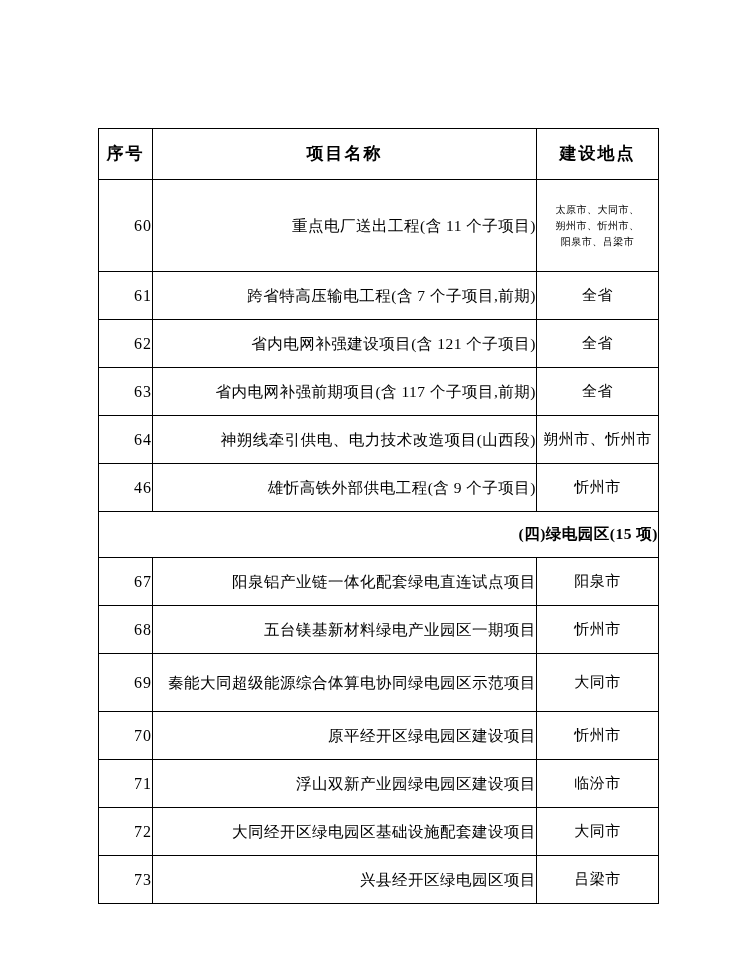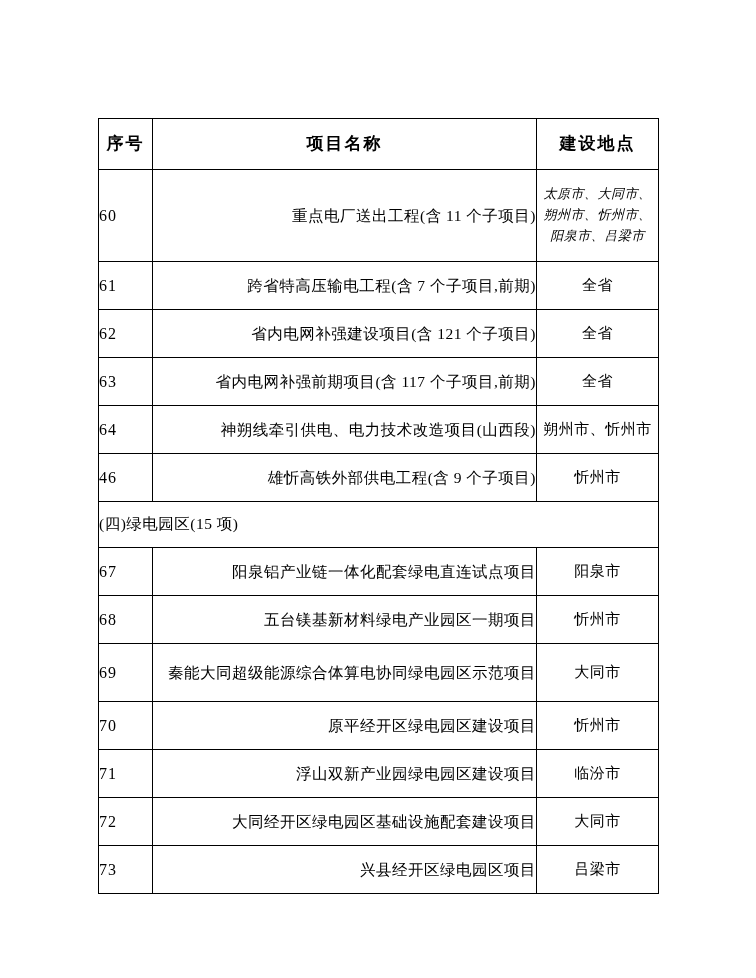--- a/index.html
+++ b/index.html
@@ -12,20 +12,21 @@
     background: #ffffff;
     font-family: "Liberation Serif", "DejaVu Serif", serif;
     color: #000000;
   }
   .page {
     position: relative;
     width: 756px;
     height: 870px;
     box-sizing: border-box;
     padding: 118px 98px 12px 98px;
+    margin-top: 10px;
   }
   table.doc-table {
     width: 560px;
     border-collapse: collapse;
     table-layout: fixed;
   }
   table.doc-table td,
   table.doc-table th {
     border: 1px solid #000000;
     padding: 0;
@@ -38,49 +39,49 @@
   .hdr-cell {
     text-align: center;
     font-size: 17px;
     font-weight: bold;
     letter-spacing: 2px;
     height: 50px;
     line-height: 50px;
     font-family: "Liberation Serif", "DejaVu Serif", serif;
   }
   .no-cell {
-    text-align: left;
+    text-align: right;
     font-size: 16px;
     letter-spacing: 1px;
     padding: 6px 0;
   }
   .name-cell {
     text-align: right;
     font-size: 15.5px;
     padding: 8px 6px 8px 14px;
     line-height: 1.5;
     letter-spacing: 0.5px;
   }
   .loc-cell {
     text-align: center;
     font-size: 15px;
     padding: 6px 4px;
     line-height: 1.55;
     letter-spacing: 0.5px;
   }
   .loc-multi {
-    font-size: 13px;
+    font-size: 10px;
     line-height: 1.6;
-    font-style: italic;
   }
   .section-cell {
-    text-align: left;
+    text-align: right;
     font-size: 15.5px;
     padding: 12px 6px 12px 14px;
     letter-spacing: 0.5px;
+    font-weight: bold;
   }
   .r-tall { height: 92px; }
   .r-norm { height: 48px; }
   .r-sec  { height: 46px; }
   .r-two  { height: 58px; }
 </style>
 </head>
 <body>
 
 <div class="page">

